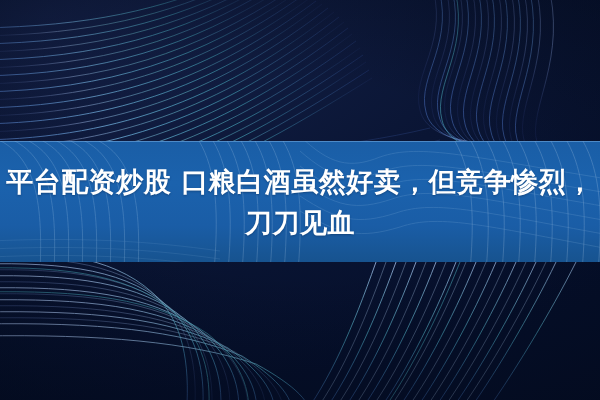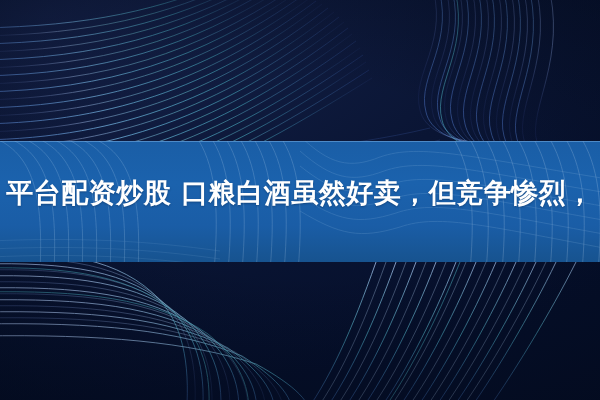--- a/index.html
+++ b/index.html
@@ -62,21 +62,21 @@
   .band-top-edge {
     position: absolute;
     left: 0; top: 0;
     width: 600px; height: 1px;
     background: rgba(120,175,225,0.55);
   }
   
   .headline {
     position: absolute;
     left: 0;
-    top: 132px;
+    top: 141px;
     width: 600px;
     height: 121px;
     display: flex;
     flex-direction: column;
     align-items: center;
     justify-content: center;
     z-index: 5;
     pointer-events: none;
   }
   .headline-line {
@@ -288,15 +288,16 @@
           <path d="M-10,108 C 80,104 150,108 220,118"></path>
           <path d="M-10,116 C 80,112 150,116 220,126"></path>
         </g>
       </svg>
     </div>
     <div class="band-top-edge"></div>
   </div>
 
   <div class="headline">
     <div class="headline-line">平台配资炒股 口粮白酒虽然好卖，但竞争惨烈，</div>
+    <div class="headline-line">刀刀见血</div>
   </div>
 
 </div>
 
 </body></html>

